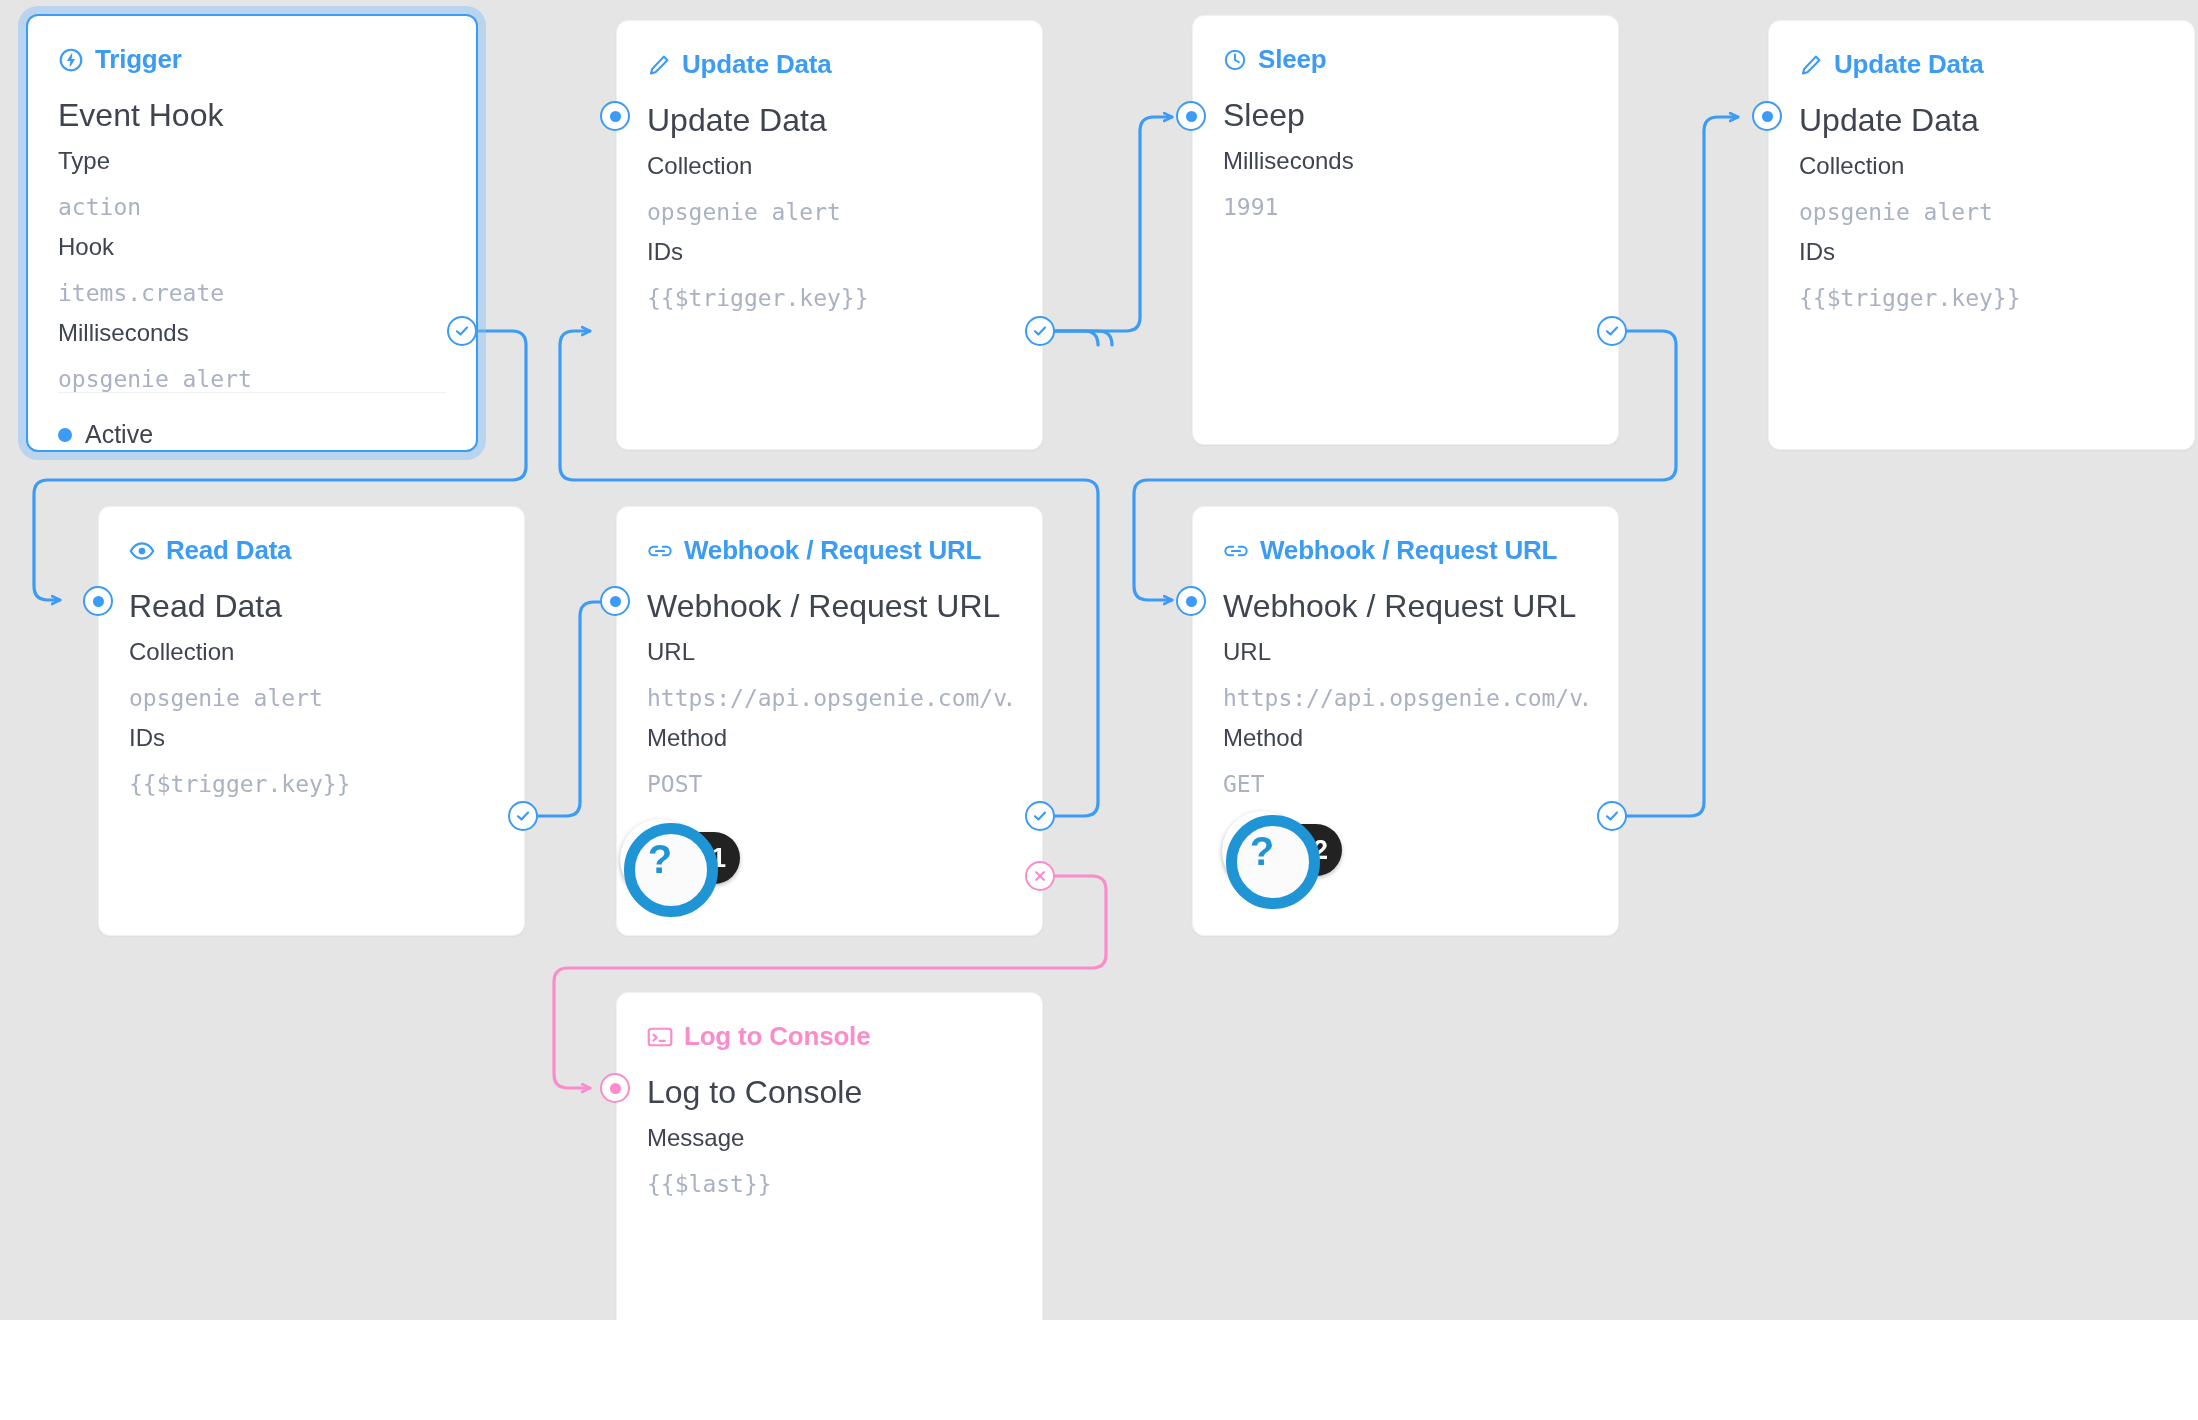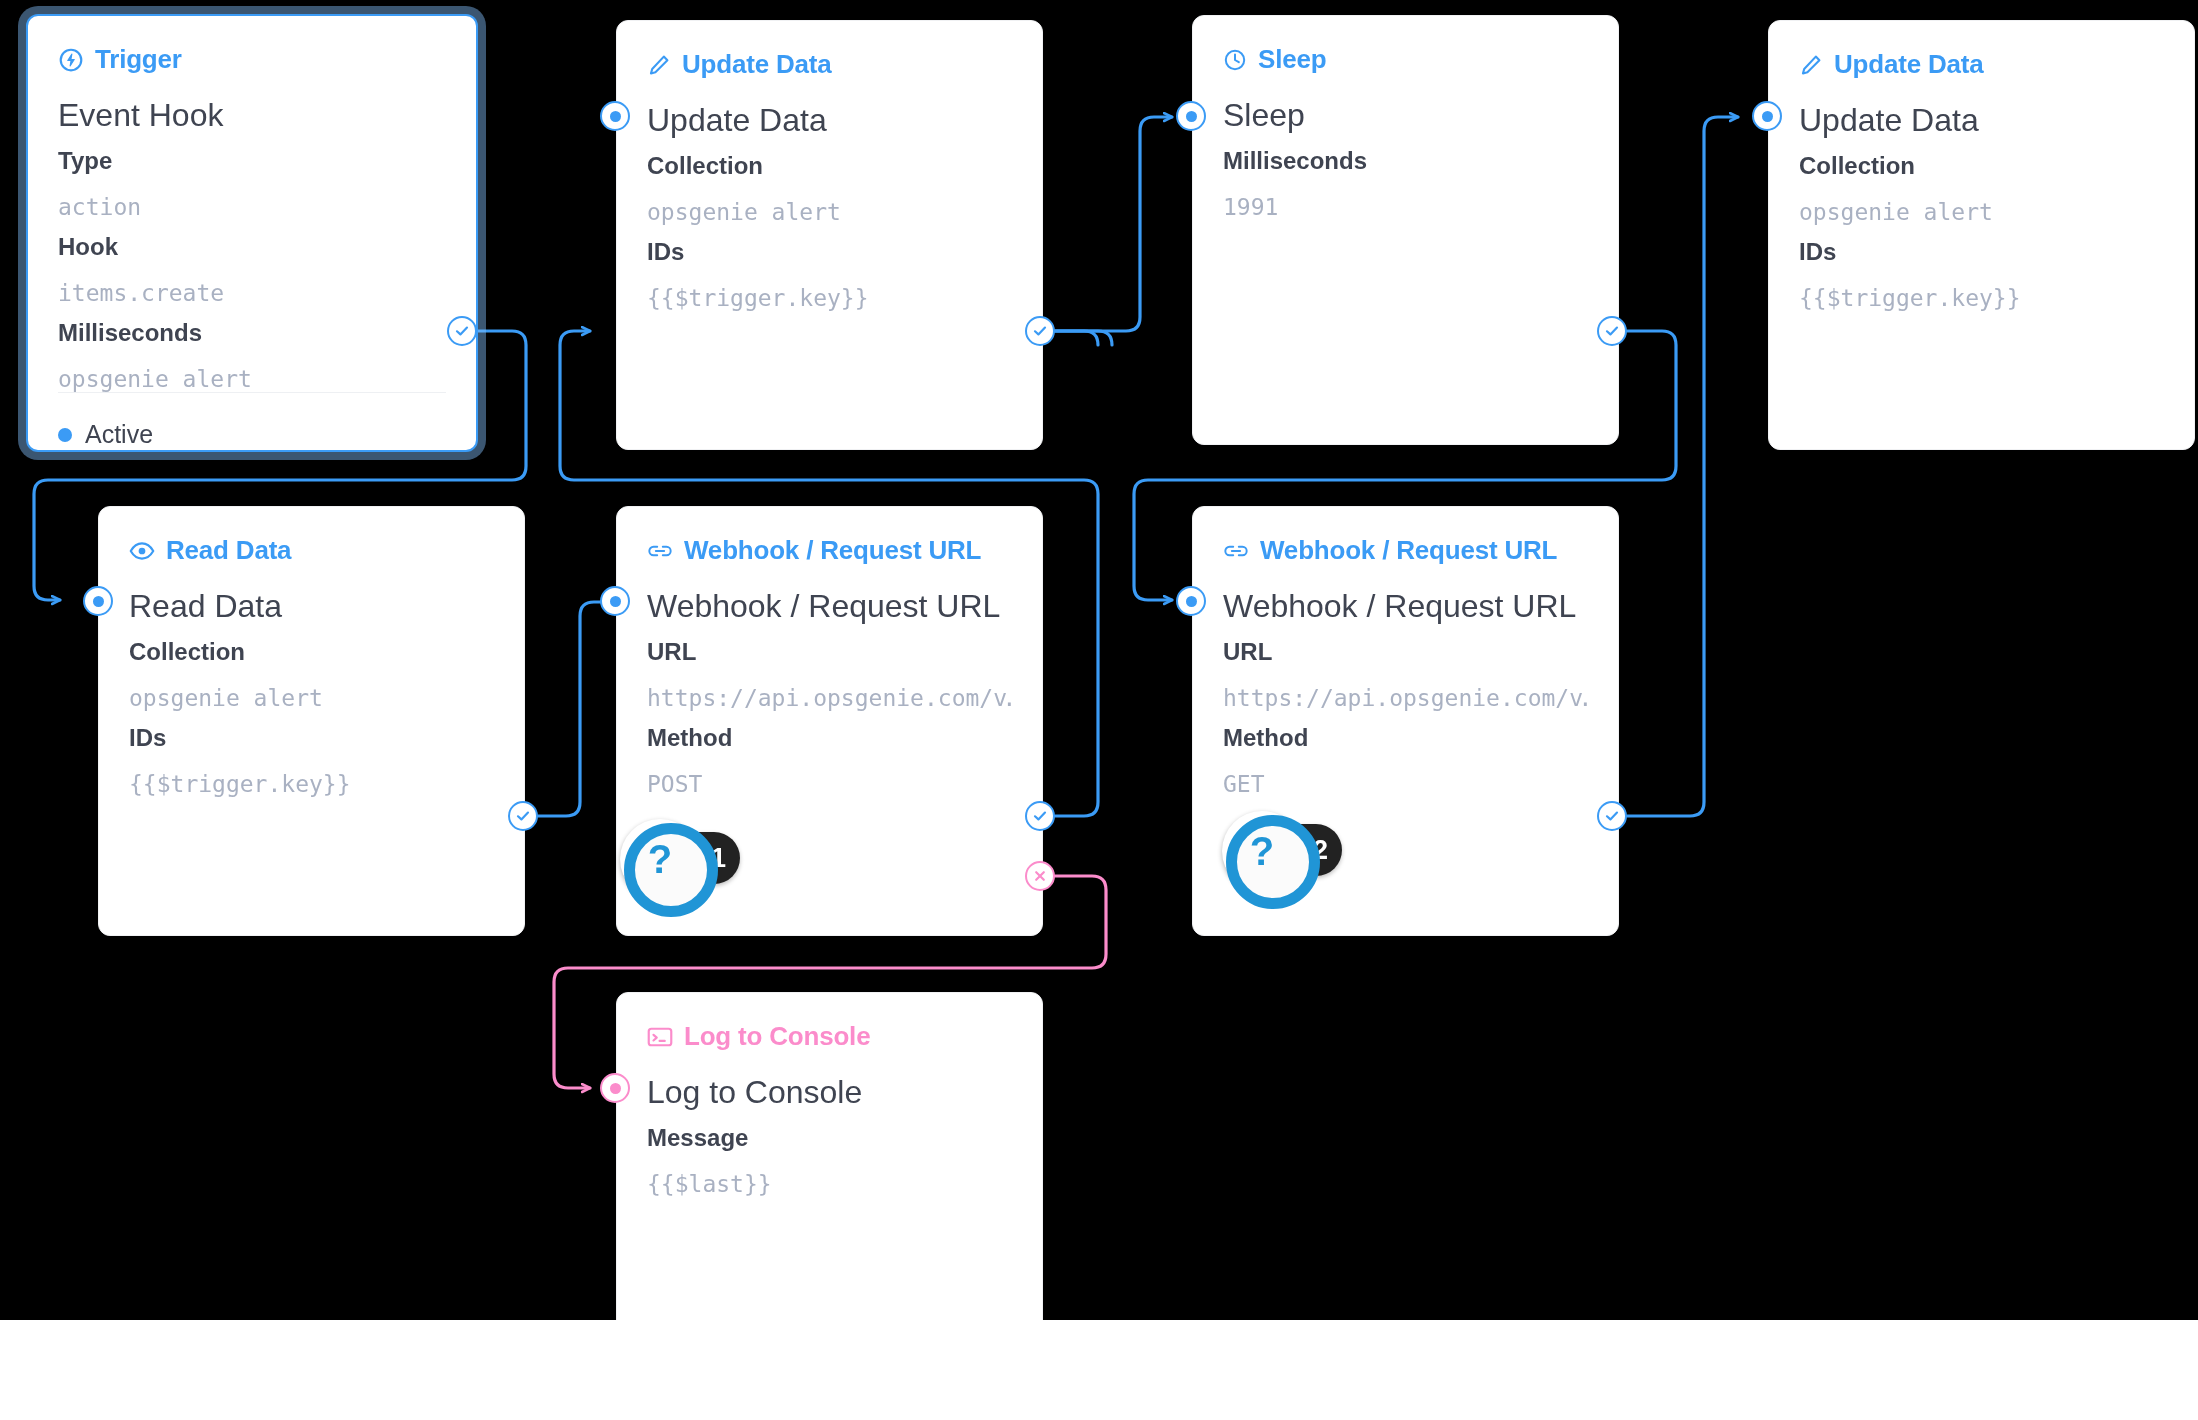--- a/index.html
+++ b/index.html
@@ -5,21 +5,21 @@
   * { box-sizing: border-box; }
   html, body {
     margin: 0; padding: 0;
     background: #ffffff;
     font-family: "Liberation Sans", sans-serif;
   }
   #canvas {
     position: relative;
     width: 2198px;
     height: 1320px;
-    background: #000000;
+    background: #e5e5e5;
     overflow: hidden;
   }
 
   
   #wires {
     position: absolute;
     left: 0; top: 0;
     width: 2198px; height: 1420px;
     pointer-events: none;
   }
@@ -54,21 +54,21 @@
   .card-title svg { display: block; flex: 0 0 auto; }
 
   .node-name {
     font-size: 32px;
     color: #3f4451;
     margin-bottom: 5px;
     white-space: nowrap;
   }
   .field-label {
     font-size: 24px;
-    font-weight: 700;
+    font-weight: 400;
     color: #3f4451;
     margin-top: 13px;
     white-space: nowrap;
   }
   .field-value {
     font-family: "DejaVu Sans Mono", "Liberation Mono", monospace;
     font-size: 23px;
     color: #a9b1c2;
     margin-top: 4px;
     white-space: nowrap;

